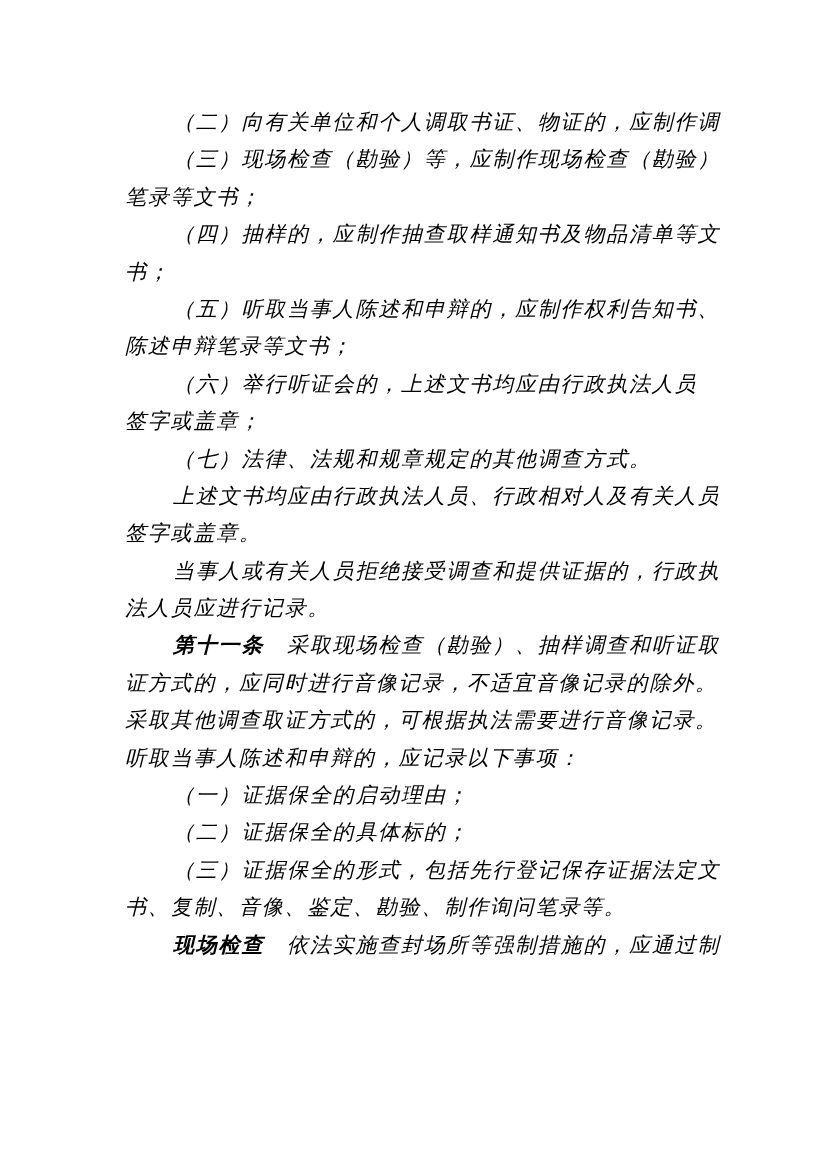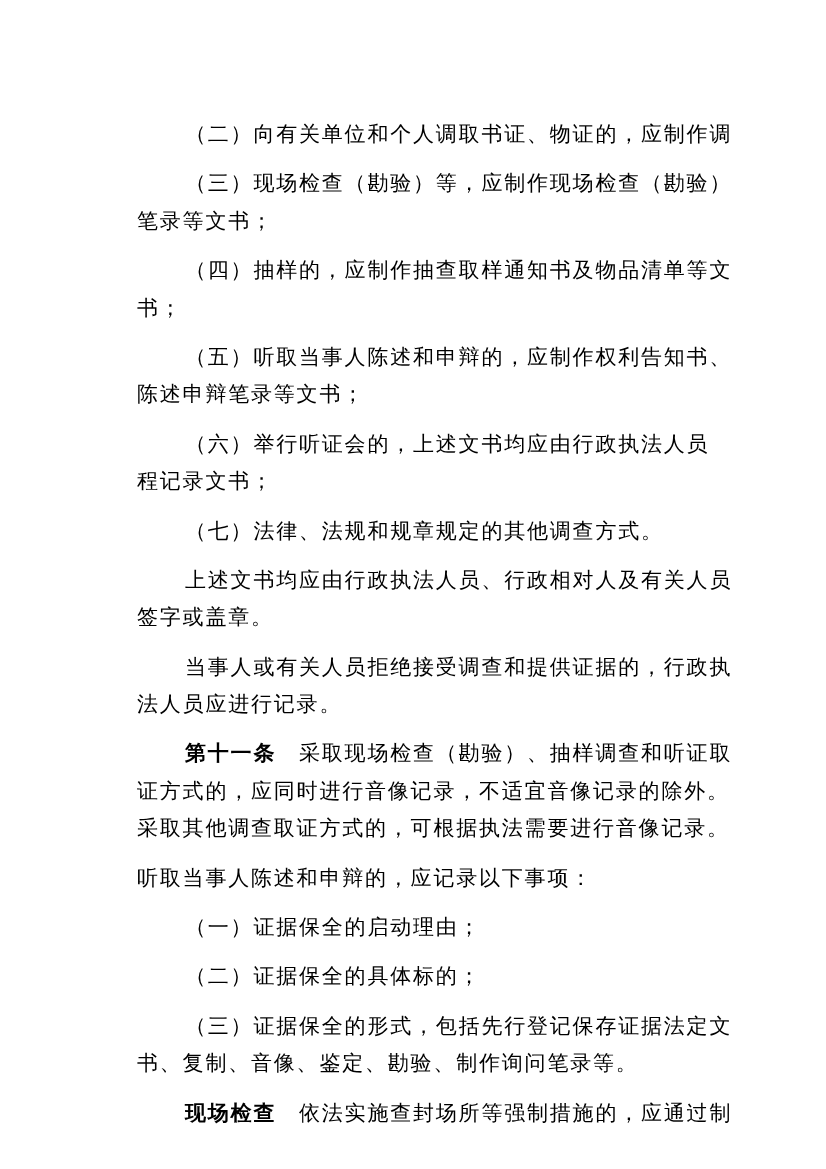--- a/index.html
+++ b/index.html
@@ -19,22 +19,23 @@
     position: absolute;
     left: 125px;
     top: 104px;
     width: 600px;
     color: #000000;
     font-size: 21px;
     line-height: 37.4px;
     letter-spacing: 1.8px;
   }
   .para {
-    margin: 12px;
+    margin: 0;
     padding: 0;
+    font-style: italic;
   }
   .line {
     white-space: nowrap;
     height: 37.4px;
   }
   .line.first {
     text-indent: 48px;
   }
   .lead {
     font-weight: 700;
@@ -55,21 +56,21 @@
       <div class="para">
         <div class="line first">（四）抽样的，应制作抽查取样通知书及物品清单等文</div>
         <div class="line">书；</div>
       </div>
       <div class="para">
         <div class="line first">（五）听取当事人陈述和申辩的，应制作权利告知书、</div>
         <div class="line">陈述申辩笔录等文书；</div>
       </div>
       <div class="para">
         <div class="line first">（六）举行听证会的，上述文书均应由行政执法人员</div>
-        <div class="line">程记录文书；</div>
+        <div class="line">签字或盖章；</div>
       </div>
       <div class="para">
         <div class="line first">（七）法律、法规和规章规定的其他调查方式。</div>
       </div>
       <div class="para">
         <div class="line first">上述文书均应由行政执法人员、行政相对人及有关人员</div>
         <div class="line">签字或盖章。</div>
       </div>
       <div class="para">
         <div class="line first">当事人或有关人员拒绝接受调查和提供证据的，行政执</div>

